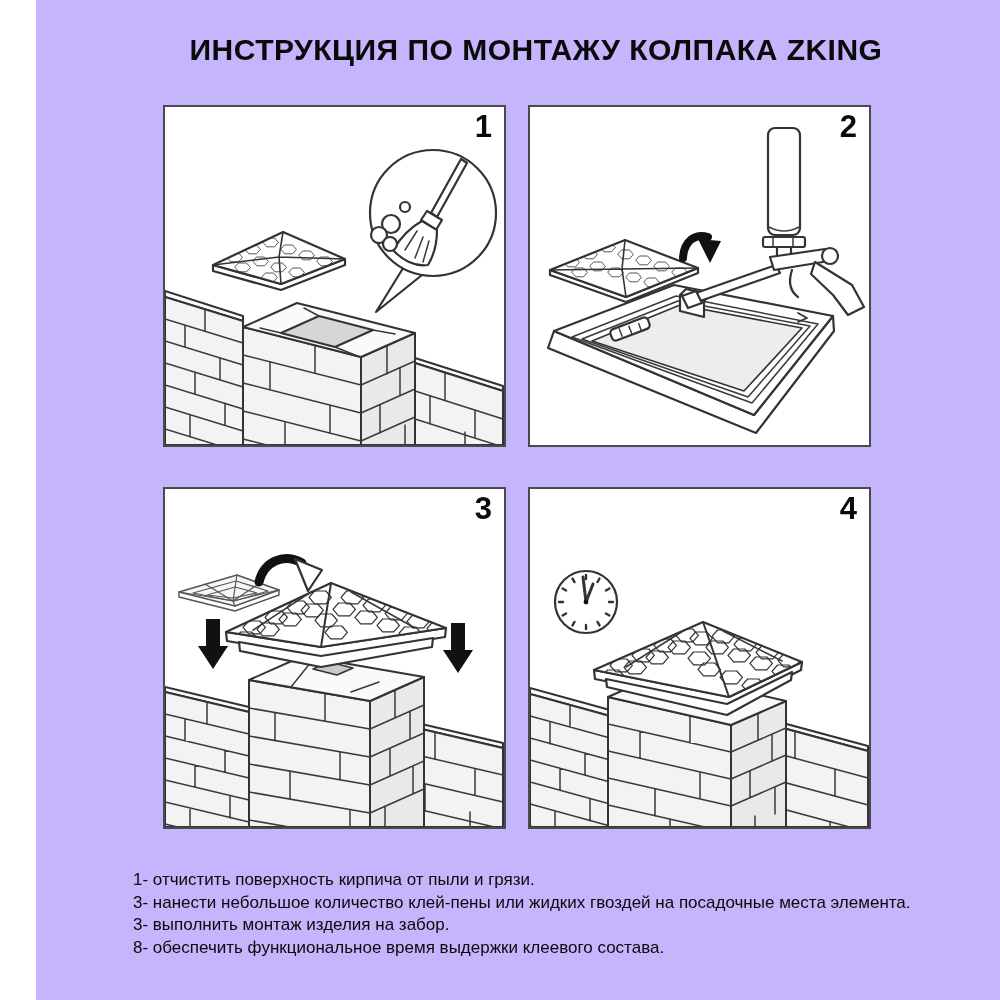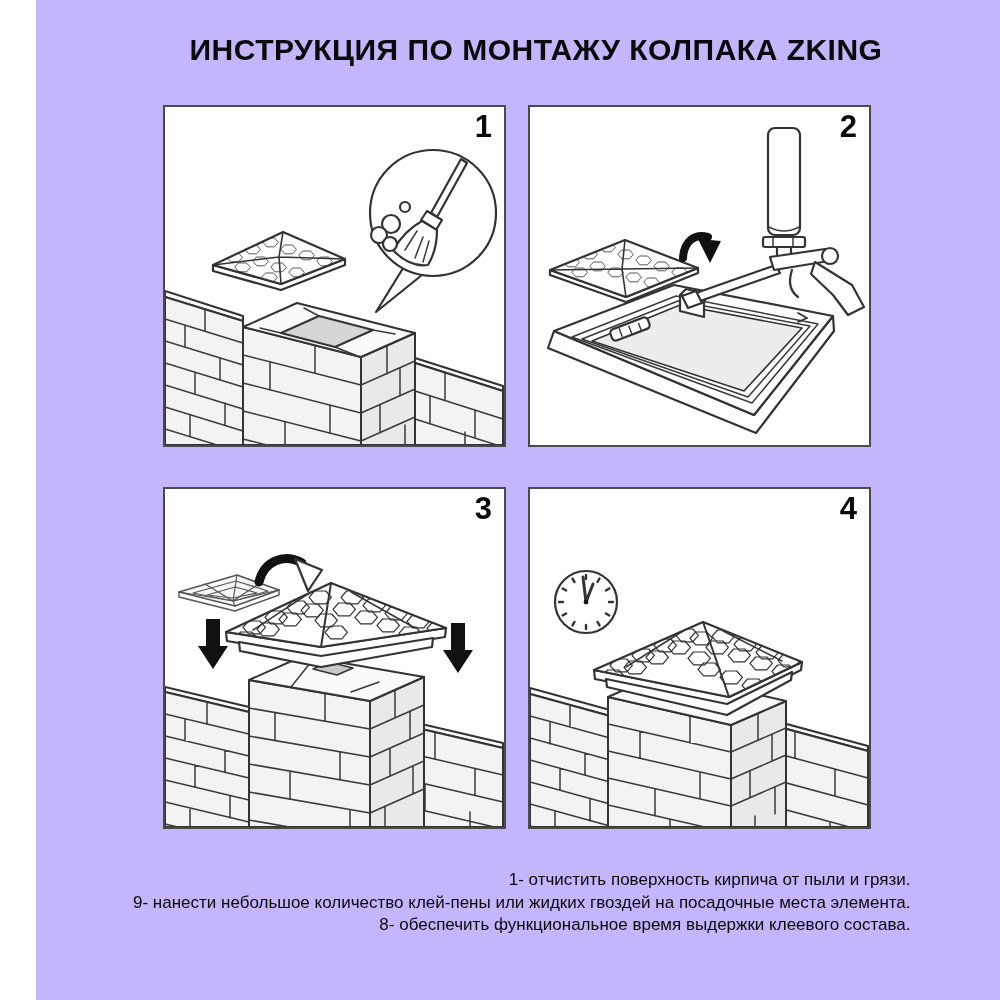--- a/index.html
+++ b/index.html
@@ -18,21 +18,21 @@
   svg *{stroke-linecap:round;stroke-linejoin:round;}
   .o{fill:#fff;stroke:#333;stroke-width:2.2;}
   .b{fill:#f3f3f3;stroke:#333;stroke-width:2;}
   .bt{fill:#fafafa;stroke:#333;stroke-width:2;}
   .bs{fill:#e9e9e9;stroke:#333;stroke-width:2;}
   .j{stroke:#3a3a3a;stroke-width:1.5;fill:none;}
   .h{stroke:#333;stroke-width:1.5;fill:none;}
   .t{stroke:#333;fill:none;}
   .k{fill:#111;stroke:none;}
   .ins{position:absolute;left:97px;top:869px;font-size:17px;line-height:22.5px;}
-  .ins div{white-space:nowrap;text-align:right;}
+  .ins div{white-space:nowrap;}
 </style>
 </head>
 <body>
 
 <div class="page">
 
   <div class="title">ИНСТРУКЦИЯ ПО МОНТАЖУ КОЛПАКА ZKING</div>
 
   <div class="panel" id="p1">
     <span class="num">1</span>
@@ -292,17 +292,18 @@
           <use class="h" href="#hx" transform="translate(168,174) scale(.8)"></use>
             <use class="h" href="#hx" transform="translate(190,182) scale(.8)"></use>
           <use class="h" href="#hx" transform="translate(212,190) scale(.8)"></use>
         </g>
       </g>
     </svg>
   </div>
 
   <div class="ins">
     <div>1- отчистить поверхность кирпича от пыли и грязи.</div>
-    <div>9- нанести небольшое количество клей-пены или жидких гвоздей на посадочные места элемента.</div>
+    <div>3- нанести небольшое количество клей-пены или жидких гвоздей на посадочные места элемента.</div>
+    <div>3- выполнить монтаж изделия на забор.</div>
     <div>8- обеспечить функциональное время выдержки клеевого состава.</div>
   </div>
 
 </div>
 
 </body></html>

